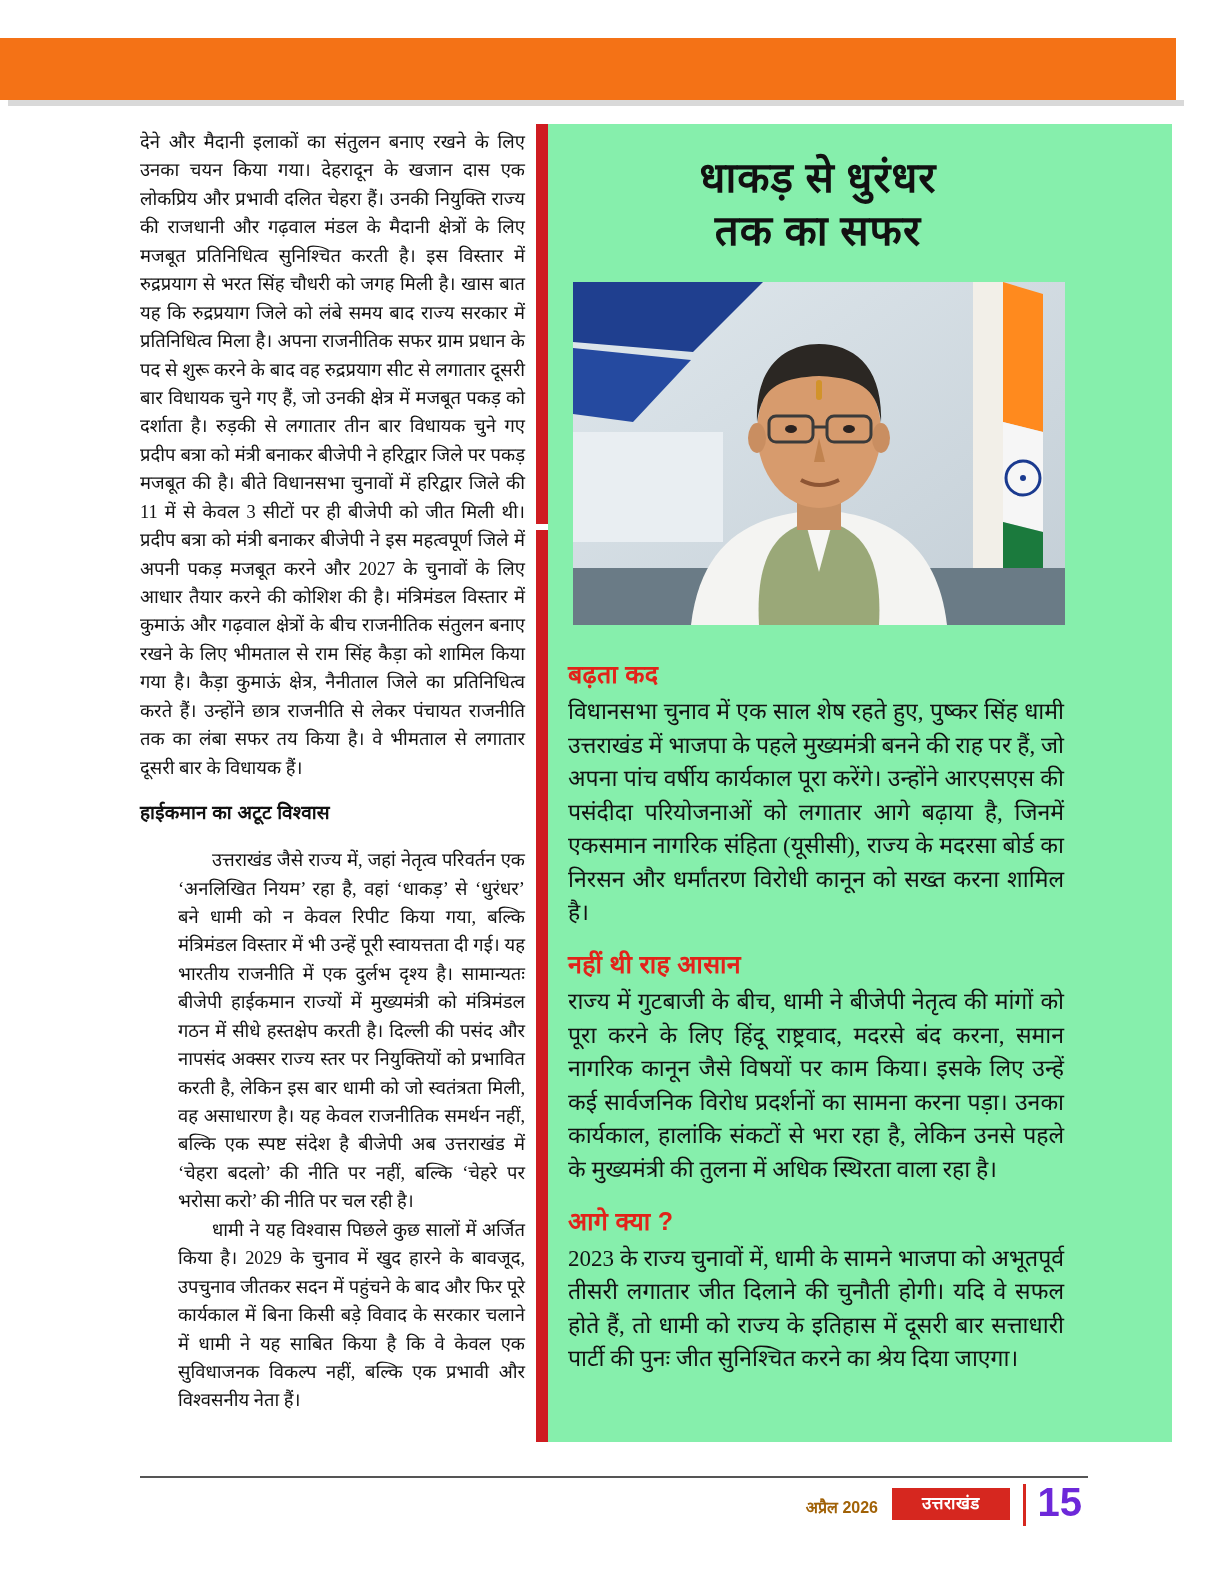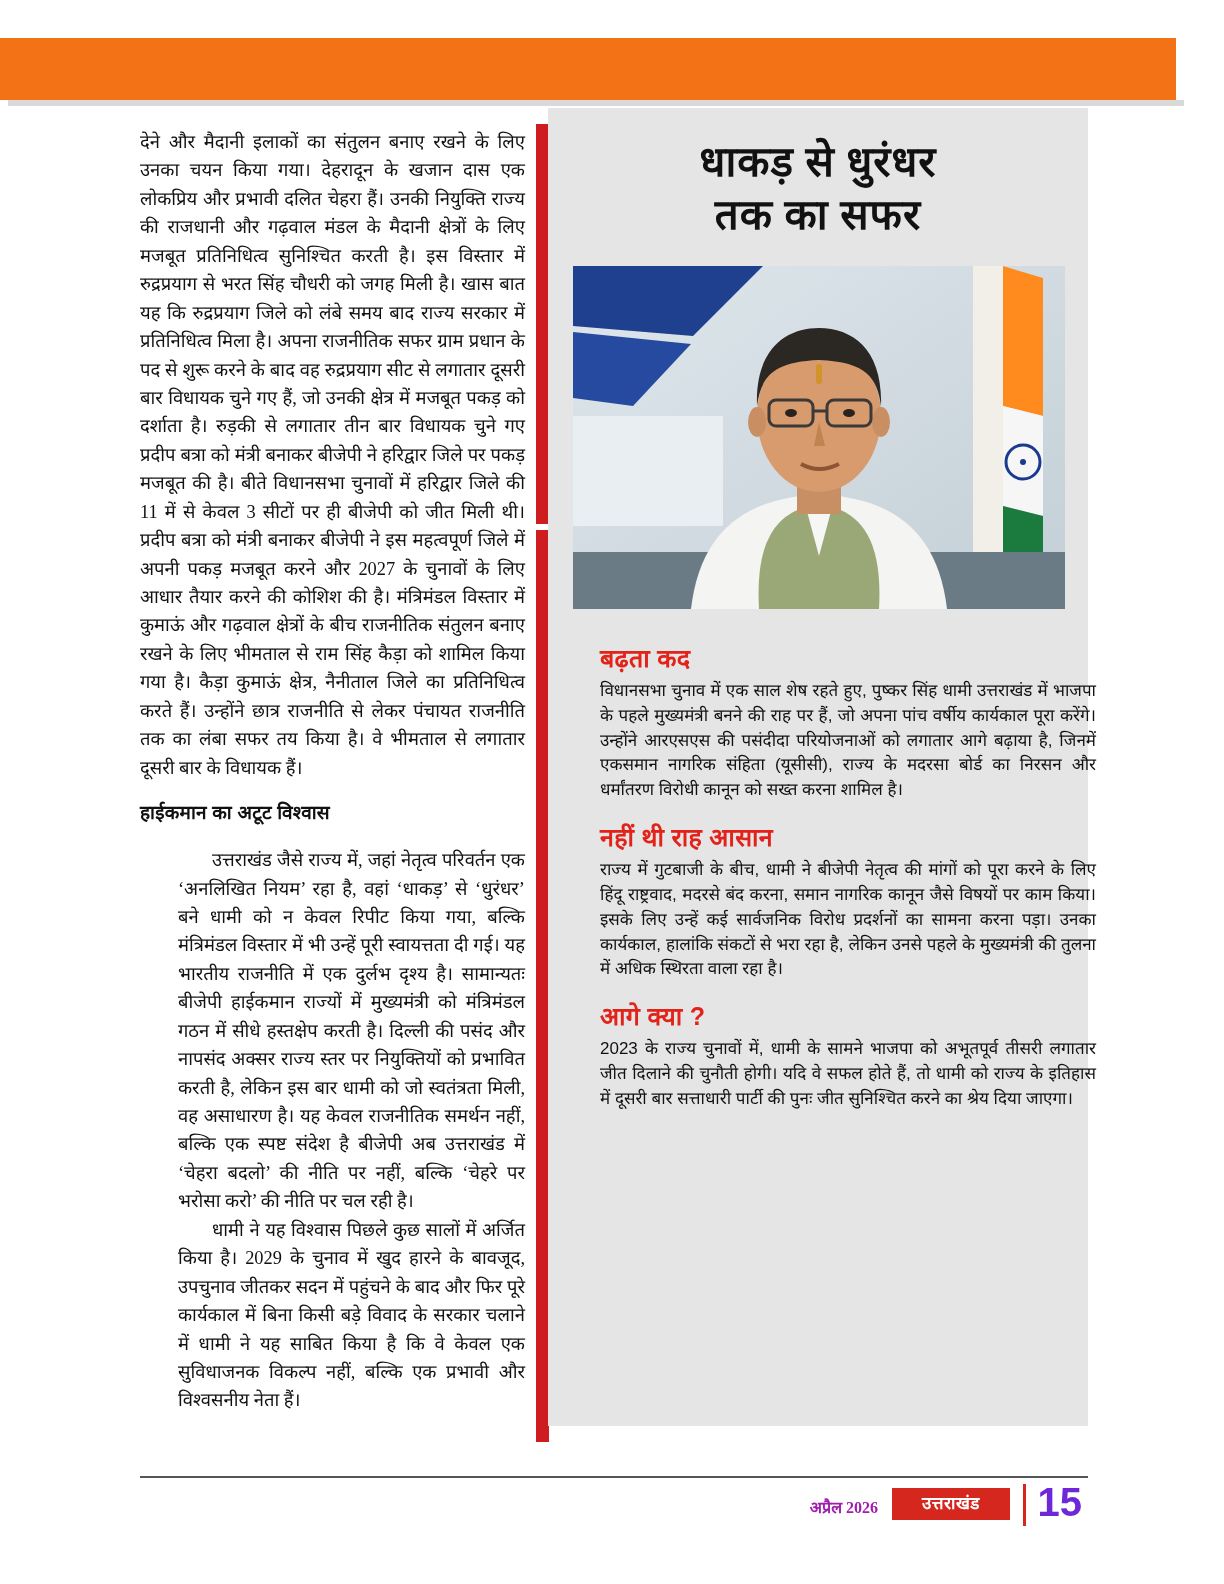--- a/index.html
+++ b/index.html
@@ -67,24 +67,24 @@
     font-size: 19px;
     color: #111;
     margin: 17px 0 21px 0;
     letter-spacing: .2px;
   }
 
   
   .right-box {
     position: absolute;
     left: 548px;
-    top: 108px;
-    width: 540px;
+    top: 124px;
+    width: 624px;
     height: 1318px;
-    background: #e5e5e5;
+    background: #86efac;
   }
   .red-bar {
     position: absolute;
     left: 536px;
     top: 124px;
     width: 13px;
     height: 400px;
     background: #cf1c21;
   }
   .red-bar-2 {
@@ -131,25 +131,25 @@
   .sec h3 {
     font-family: "Liberation Sans", sans-serif;
     font-weight: bold;
     color: #e2231a;
     font-size: 25px;
     margin: 16px 0 5px 0;
     letter-spacing: .3px;
   }
   .sec p {
     margin: 0;
-    font-size: 17px;
+    font-size: 23px;
     line-height: 1.46;
     color: #111;
     text-align: justify;
-    font-family: Liberation Sans, sans-serif;
+    font-family: Liberation Serif, serif;
   }
 
   
   .footer-rule {
     position: absolute;
     left: 140px;
     top: 1476px;
     width: 948px;
     height: 2px;
     background: #555;
@@ -158,24 +158,24 @@
     position: absolute;
     left: 140px;
     top: 1482px;
     width: 948px;
     height: 60px;
   }
   .footer-date {
     position: absolute;
     right: 210px;
     top: 14px;
-    font-family: Liberation Serif, serif;
+    font-family: Liberation Sans, sans-serif;
     font-weight: bold;
     font-size: 16px;
-    color: #a21caf;
+    color: #a16207;
     text-align: right;
   }
   .footer-logo {
     position: absolute;
     right: 78px;
     top: 6px;
     width: 118px;
     height: 32px;
     background: #d6271f;
     color: #fff;
@@ -275,21 +275,21 @@
           <rect x="243" y="98" width="6" height="20" rx="3" fill="#d2932a"></rect>
 
           <ellipse cx="218" cy="147" rx="6" ry="4" fill="#2a2220"></ellipse>
           <ellipse cx="276" cy="147" rx="6" ry="4" fill="#2a2220"></ellipse>
 
           <path d="M246 156 L241 180 L252 180 Z" fill="#c1834f"></path>
           <path d="M228 198 Q246 208 266 198" stroke="#8d5534" stroke-width="4" fill="none"></path>
         </svg>
       </div>
 
-      <div style="position:absolute; left:0; top:516px; width:540px;margin-left:32px;">
+      <div style="position:absolute; left:0; top:516px; width:540px;">
         <div class="sec">
           <h3>बढ़ता कद</h3>
           <p>विधानसभा चुनाव में एक साल शेष रहते हुए, पुष्कर सिंह धामी उत्तराखंड में भाजपा के पहले मुख्यमंत्री बनने की राह पर हैं, जो अपना पांच वर्षीय कार्यकाल पूरा करेंगे। उन्होंने आरएसएस की पसंदीदा परियोजनाओं को लगातार आगे बढ़ाया है, जिनमें एकसमान नागरिक संहिता (यूसीसी), राज्य के मदरसा बोर्ड का निरसन और धर्मांतरण विरोधी कानून को सख्त करना शामिल है।</p>
         </div>
         <div class="sec">
           <h3>नहीं थी राह आसान</h3>
           <p>राज्य में गुटबाजी के बीच, धामी ने बीजेपी नेतृत्व की मांगों को पूरा करने के लिए हिंदू राष्ट्रवाद, मदरसे बंद करना, समान नागरिक कानून जैसे विषयों पर काम किया। इसके लिए उन्हें कई सार्वजनिक विरोध प्रदर्शनों का सामना करना पड़ा। उनका कार्यकाल, हालांकि संकटों से भरा रहा है, लेकिन उनसे पहले के मुख्यमंत्री की तुलना में अधिक स्थिरता वाला रहा है।</p>
         </div>
         <div class="sec">
           <h3>आगे क्या ?</h3>

